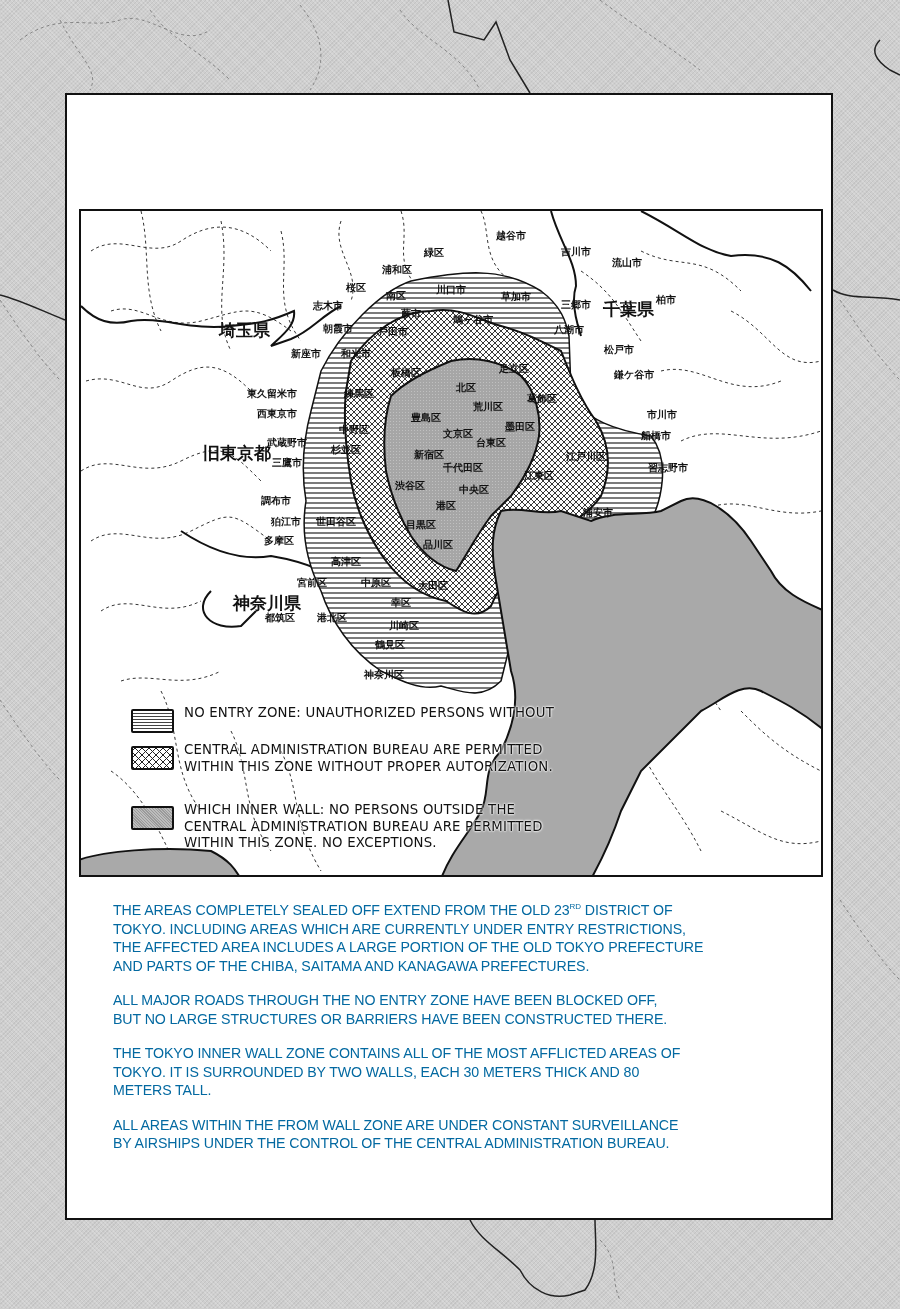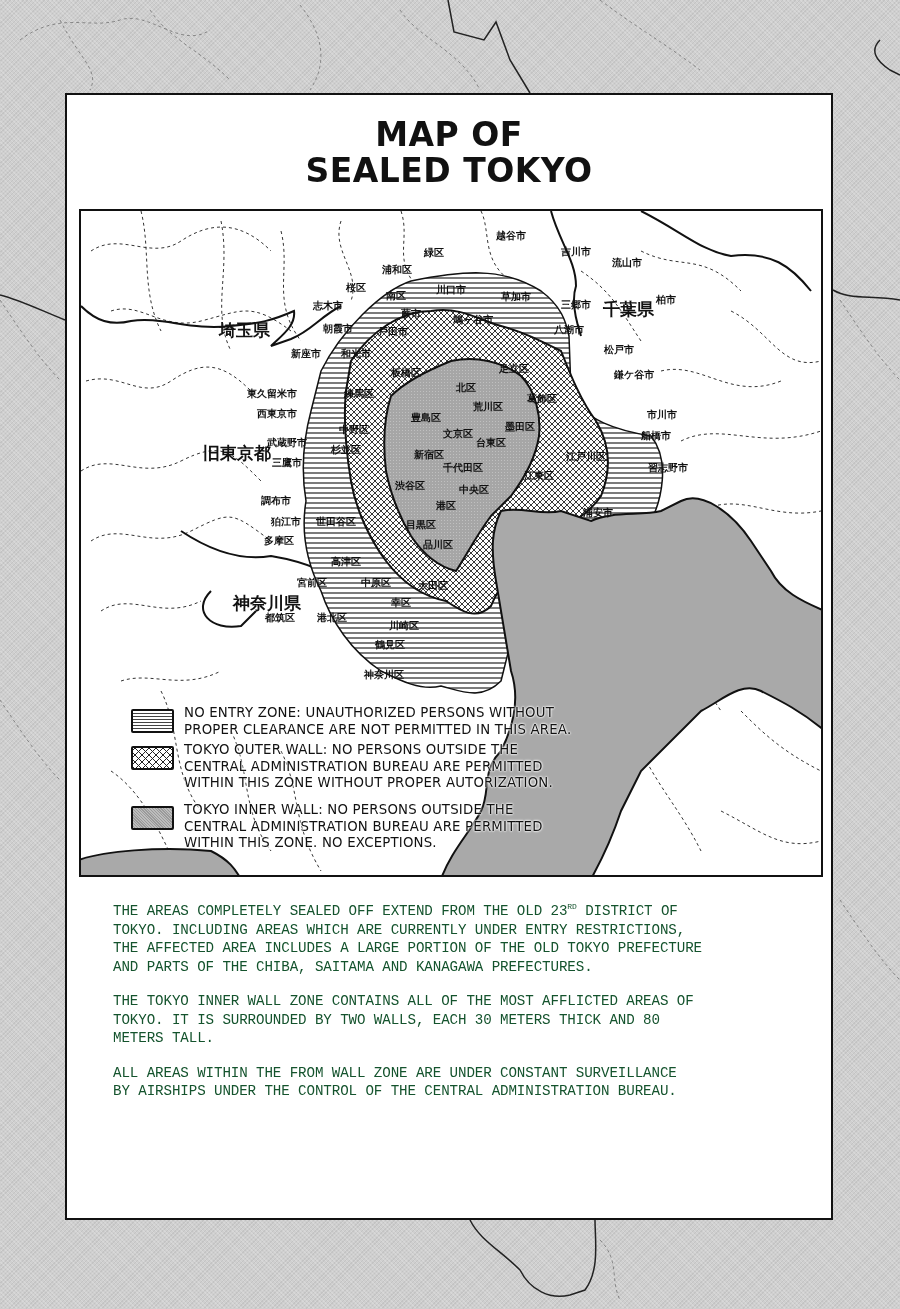--- a/index.html
+++ b/index.html
@@ -45,22 +45,22 @@
     background:#9a9a9a;
     background-image: repeating-linear-gradient(45deg, rgba(255,255,255,0.35) 0 1px, transparent 1px 2px);
   }
   .leg-text {
     font-family:"DejaVu Sans", sans-serif; font-size:13.3px; line-height:16.5px;
     color:#111; letter-spacing:0.2px;
     text-shadow: 0 0 2px #fff, 0 0 2px #fff, 0 0 3px #fff;
   }
   .body-text {
     position:absolute; left:46px; top:803px; width:690px;
-    font-family:Liberation Mono, monospace; font-size:14.2px; line-height:18.5px;
-    color:#14532d; letter-spacing:-0.1px;
+    font-family:Liberation Sans, sans-serif; font-size:14.2px; line-height:18.5px;
+    color:#0369a1; letter-spacing:-0.1px;
   }
   .para { margin:0 0 16px 0; white-space:pre-line; }
   sup { font-size:8px; vertical-align:6px; }
 </style>
 </head>
 <body>
 
 <svg class="bg-map" width="900" height="1309" viewBox="0 0 900 1309">
   <g fill="none" stroke="#555" stroke-width="1" stroke-dasharray="3,3" opacity="0.6">
     <path d="M20,40 C60,10 90,30 120,20 S180,50 210,30"></path>
@@ -78,24 +78,20 @@
   <g fill="none" stroke="#222" stroke-width="1.5">
     <path d="M448,0 L454,32 L484,40 L496,22 L510,60 L530,93"></path>
     <path d="M880,40 C870,50 875,60 890,70 L900,75"></path>
     <path d="M0,295 C20,300 40,310 65,320"></path>
     <path d="M833,290 C850,300 870,295 900,300"></path>
     <path d="M470,1220 C480,1240 500,1250 520,1270 C530,1290 550,1300 570,1295 L585,1290 C600,1270 595,1240 595,1220"></path>
   </g>
 </svg>
 
 <div class="frame">
-  <div class="title">
-    <div>MAP OF</div>
-    <div>SEALED TOKYO</div>
-  </div>
 
   <div class="map">
     <svg width="744" height="668" viewBox="0 0 744 668">
       <defs>
         <pattern id="hlines" width="6" height="5" patternUnits="userSpaceOnUse">
           <rect width="6" height="5" fill="#fff"></rect>
           <line x1="0" y1="2" x2="6" y2="2" stroke="#333" stroke-width="1.3"></line>
         </pattern>
         <pattern id="xhatch" width="6" height="6" patternUnits="userSpaceOnUse">
           <rect width="6" height="6" fill="#fff"></rect>
@@ -225,46 +221,46 @@
         <text class="jp" x="294" y="437">鶴見区</text>
         <text class="jp" x="283" y="467">神奈川区</text>
       </g>
     </svg>
 
     <div class="legend">
       <div class="leg-row" style="top:0">
         <div class="swatch sw-noentry"></div>
         <div class="leg-text">
           <div>NO ENTRY ZONE: UNAUTHORIZED PERSONS WITHOUT</div>
-          <div>PROPER CLEARANCE ARE NOT PERMITTED IN THIS AREA.</div>
         </div>
       </div>
       <div class="leg-row" style="top:37px">
         <div class="swatch sw-outer"></div>
         <div class="leg-text">
-          <div>TOKYO OUTER WALL: NO PERSONS OUTSIDE THE</div>
           <div>CENTRAL ADMINISTRATION BUREAU ARE PERMITTED</div>
           <div>WITHIN THIS ZONE WITHOUT PROPER AUTORIZATION.</div>
         </div>
       </div>
       <div class="leg-row" style="top:97px">
         <div class="swatch sw-inner"></div>
         <div class="leg-text">
-          <div>TOKYO INNER WALL: NO PERSONS OUTSIDE THE</div>
+          <div>WHICH INNER WALL: NO PERSONS OUTSIDE THE</div>
           <div>CENTRAL ADMINISTRATION BUREAU ARE PERMITTED</div>
           <div>WITHIN THIS ZONE. NO EXCEPTIONS.</div>
         </div>
       </div>
     </div>
   </div>
 
   <div class="body-text">
     <p class="para"><span>THE AREAS COMPLETELY SEALED OFF EXTEND FROM THE OLD 23</span><sup>RD</sup><span> DISTRICT OF
 TOKYO. INCLUDING AREAS WHICH ARE CURRENTLY UNDER ENTRY RESTRICTIONS,
 THE AFFECTED AREA INCLUDES A LARGE PORTION OF THE OLD TOKYO PREFECTURE
 AND PARTS OF THE CHIBA, SAITAMA AND KANAGAWA PREFECTURES.</span></p>
+    <p class="para">ALL MAJOR ROADS THROUGH THE NO ENTRY ZONE HAVE BEEN BLOCKED OFF,
+BUT NO LARGE STRUCTURES OR BARRIERS HAVE BEEN CONSTRUCTED THERE.</p>
     <p class="para">THE TOKYO INNER WALL ZONE CONTAINS ALL OF THE MOST AFFLICTED AREAS OF
 TOKYO. IT IS SURROUNDED BY TWO WALLS, EACH 30 METERS THICK AND 80
 METERS TALL.</p>
     <p class="para">ALL AREAS WITHIN THE FROM WALL ZONE ARE UNDER CONSTANT SURVEILLANCE
 BY AIRSHIPS UNDER THE CONTROL OF THE CENTRAL ADMINISTRATION BUREAU.</p>
   </div>
 </div>
 
 </body></html>

